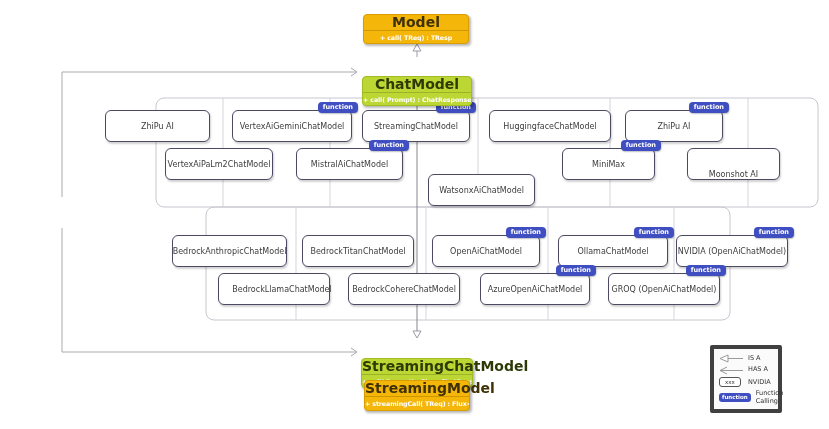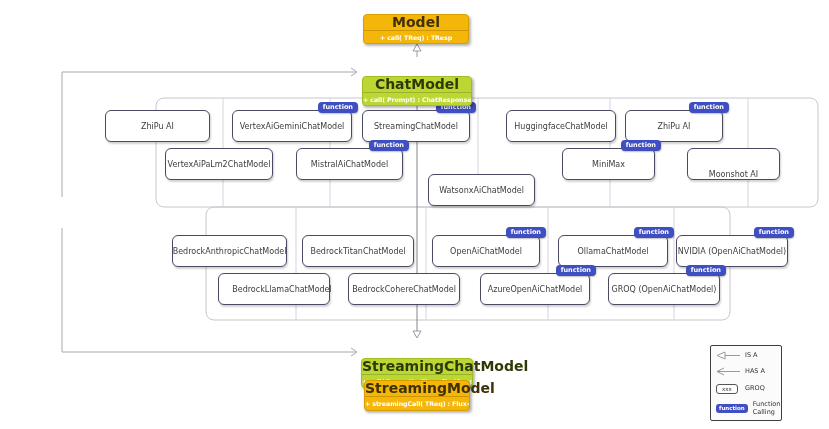--- a/index.html
+++ b/index.html
@@ -21,22 +21,22 @@
   .title-only .t { line-height:27px; }
 
   
   .wbox { position:absolute; height:32px; background:#fff; border:1px solid #4a4a63; border-radius:6px;
           box-shadow:1px 1.5px 2px rgba(0,0,0,.18); display:flex; align-items:center; justify-content:center;
           font-size:8px; color:#3c3c3c; z-index:2; text-align:center; }
   .badge { position:absolute; top:-9px; right:-7px; background:#3F4EC1; color:#fff; font-size:6.5px;
            font-weight:bold; padding:2px 5px; border-radius:4px; line-height:1; box-shadow:0.5px 1px 1.5px rgba(0,0,0,.25); }
 
   
-  .legend { position:absolute; left:710px; top:345px; width:72px; height:76px; background:#fbfbfb;
-            border:1px solid #404040; border-radius:2px; padding:5px 5px 4px 5px; display:flex;
+  .legend { position:absolute; left:710px; top:345px; width:72px; height:68px; background:#fbfbfb;
+            border:4px solid #404040; border-radius:2px; padding:5px 5px 4px 5px; display:flex;
             flex-direction:column; justify-content:space-between; z-index:3; }
   .lrow { display:flex; align-items:center; gap:5px; font-size:6.5px; color:#333; line-height:1.15; }
   .lsym { flex:0 0 24px; display:flex; align-items:center; }
   .lclass { border:1px solid #555; border-radius:3px; font-size:5.5px; padding:1px 0; width:22px;
             text-align:center; color:#333; background:#fff; }
   .lbadge { background:#3F4EC1; color:#fff; font-size:5.5px; font-weight:bold; padding:1.5px 3px; border-radius:3px; }
 </style>
 </head>
 <body>
 
@@ -104,21 +104,21 @@
         <span>ZhiPu AI</span>
       </div>
       <div class="wbox" style="left: 232px; top: 110px; width: 120px;">
         <span>VertexAiGeminiChatModel</span>
         <span class="badge">function</span>
       </div>
       <div class="wbox" style="left: 362px; top: 110px; width: 108px;">
         <span>StreamingChatModel</span>
         <span class="badge">function</span>
       </div>
-      <div class="wbox" style="left: 506px; top: 110px; width: 110px; align-items: center;">
+      <div class="wbox" style="left: 489px; top: 110px; width: 122px; align-items: center;">
         <span>HuggingfaceChatModel</span>
       </div>
       <div class="wbox" style="left: 625px; top: 110px; width: 98px;">
         <span>ZhiPu AI</span>
         <span class="badge">function</span>
       </div>
       <div class="wbox" style="left: 165px; top: 148px; width: 108px;">
         <span>VertexAiPaLm2ChatModel</span>
       </div>
       <div class="wbox" style="left: 296px; top: 148px; width: 107px;">
@@ -185,21 +185,21 @@
             <path d="M8,1 L1,4.5 L8,8" fill="none" stroke="#999" stroke-width="1"></path>
             <line x1="1" y1="4.5" x2="24" y2="4.5" stroke="#999" stroke-width="1"></line>
           </svg>
       </span>
       <span>HAS A</span>
     </div>
     <div class="lrow">
       <span class="lsym">
         <span class="lclass">xxx</span>
       </span>
-      <span>GROQ</span>
+      <span>NVIDIA</span>
     </div>
     <div class="lrow">
       <span class="lsym">
         <span class="lbadge">function</span>
       </span>
       <span>Function Calling</span>
     </div>
   </div>
 
 </div>

